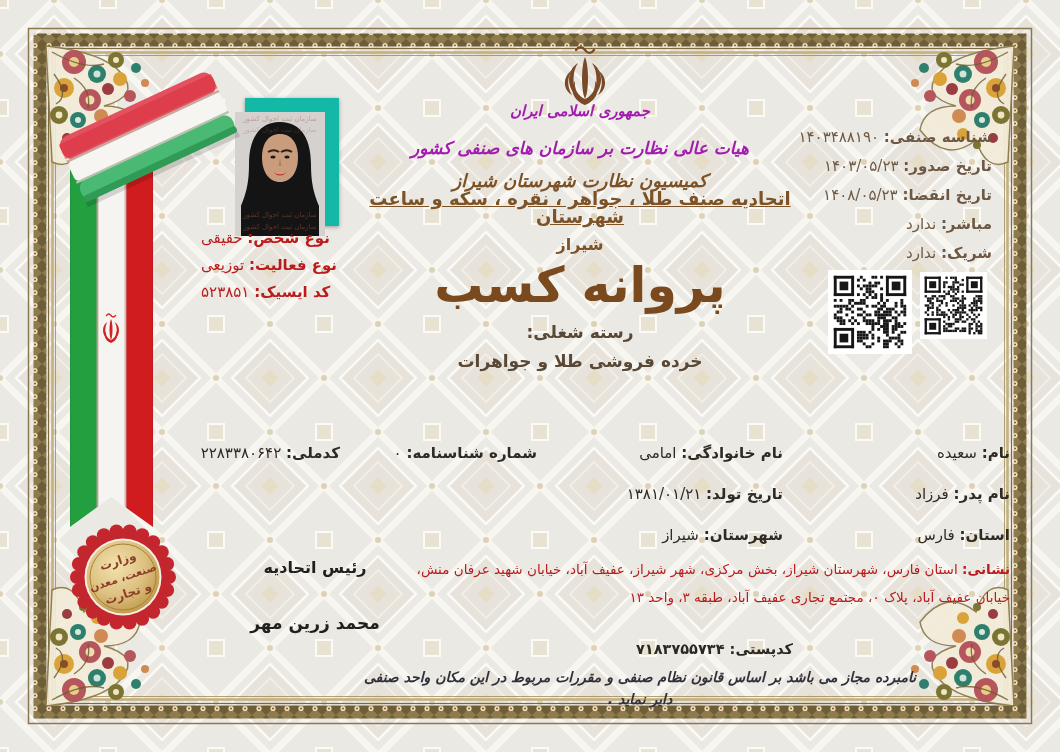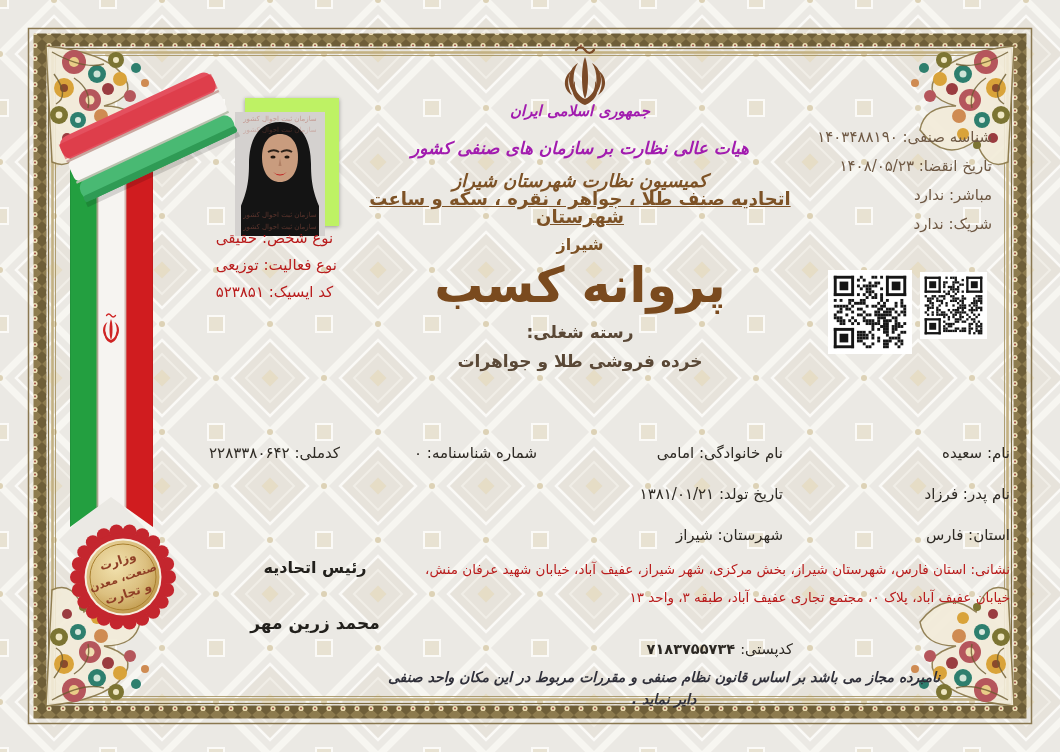--- a/index.html
+++ b/index.html
@@ -16,30 +16,30 @@
   .supervisory{font-size:17px;margin-top:21px;}
   .brown{color:#7d5226;font-weight:bold;}
   .commission{font-size:18px;margin-top:15px;font-style:italic;}
   .union{font-size:18px;text-decoration:underline;}
   .city{font-size:16px;margin-top:11px;}
   .license-title{font-size:49px;font-weight:bold;color:#7a4a1e;margin-top:8px;letter-spacing:1px;}
   .jobcat-l{font-size:17px;font-weight:bold;color:#5a4836;margin-top:14px;}
   .jobcat-v{font-size:17px;font-weight:bold;color:#5a4836;margin-top:12px;}
   .meta-block{position:absolute;top:128px;right:68px;text-align:right;color:#6e5843;font-size:15px;}
   .meta-block .row{margin-bottom:11px;white-space:nowrap;}
-  .lbl{font-weight:normal;}
+  .lbl{font-weight:bold;}
   .side-info{position:absolute;top:229px;right:723px;text-align:left;font-size:15px;color:#b91c1c;white-space:nowrap;}
   .side-info .row{margin-bottom:9px;}
   .field{position:absolute;font-size:15px;color:#2e2a24;white-space:nowrap;text-align:right;}
   .addr{position:absolute;top:556px;right:50px;width:600px;text-align:right;font-size:13.5px;color:#b91c1c;line-height:2.05;}
   .sig-title{position:absolute;top:558px;left:245px;width:140px;text-align:center;font-size:16px;font-weight:bold;color:#22201c;}
   .sig-name{position:absolute;top:613px;left:233px;width:164px;text-align:center;font-size:17px;font-weight:bold;color:#22201c;}
   .postal{position:absolute;top:641px;right:267px;font-size:14.5px;font-weight:bold;color:#2b2722;white-space:nowrap;}
-  .legal{position:absolute;top:666px;left:384px;width:560px;text-align:center;font-size:14px;font-style:italic;font-weight:bold;color:#30303a;line-height:1.6;}
-  .photo-wrap{position:absolute;left:245px;top:98px;width:94px;height:128px;background:#bef264;
+  .legal{position:absolute;top:666px;left:360px;width:560px;text-align:center;font-size:14px;font-style:italic;font-weight:bold;color:#30303a;line-height:1.6;}
+  .photo-wrap{position:absolute;left:245px;top:98px;width:94px;height:128px;background:#14b8a6;
     box-shadow:0 1px 4px rgba(0,0,0,.35);padding:14px;box-sizing:border-box;}
 </style>
 </head>
 <body>
 
 <div class="page">
 
   <svg class="abs" style="left:0;top:0;" width="1060" height="752" viewBox="0 0 1060 752">
     <defs>
       <pattern id="tile" width="108" height="108" patternUnits="userSpaceOnUse">
@@ -136,20 +136,21 @@
     <div class="brown commission">کمیسیون نظارت شهرستان شیراز</div>
     <div class="brown union">اتحادیه صنف طلا ، جواهر ، نقره ، سکه و ساعت شهرستان</div>
     <div class="brown city">شیراز</div>
     <div class="license-title">پروانه کسب</div>
     <div class="jobcat-l">رسته شغلی:</div>
     <div class="jobcat-v">خرده فروشی طلا و جواهرات</div>
   </div>
 
   <div class="meta-block">
     <div class="row"><span class="lbl">شناسه صنفی:</span> <span>۱۴۰۳۴۸۸۱۹۰</span></div>
+    <div class="row"><span class="lbl">تاریخ صدور:</span> <span>۱۴۰۳/۰۵/۲۳</span></div>
     <div class="row"><span class="lbl">تاریخ انقضا:</span> <span>۱۴۰۸/۰۵/۲۳</span></div>
     <div class="row"><span class="lbl">مباشر:</span> <span>ندارد</span></div>
     <div class="row"><span class="lbl">شریک:</span> <span>ندارد</span></div>
   </div>
 
   <div class="photo-wrap">
     <svg width="90" height="124" viewBox="0 0 90 124">
       <rect width="90" height="124" fill="#d9d7d5"></rect>
       <rect width="90" height="124" fill="#cfccc9" opacity=".5"></rect>
 

